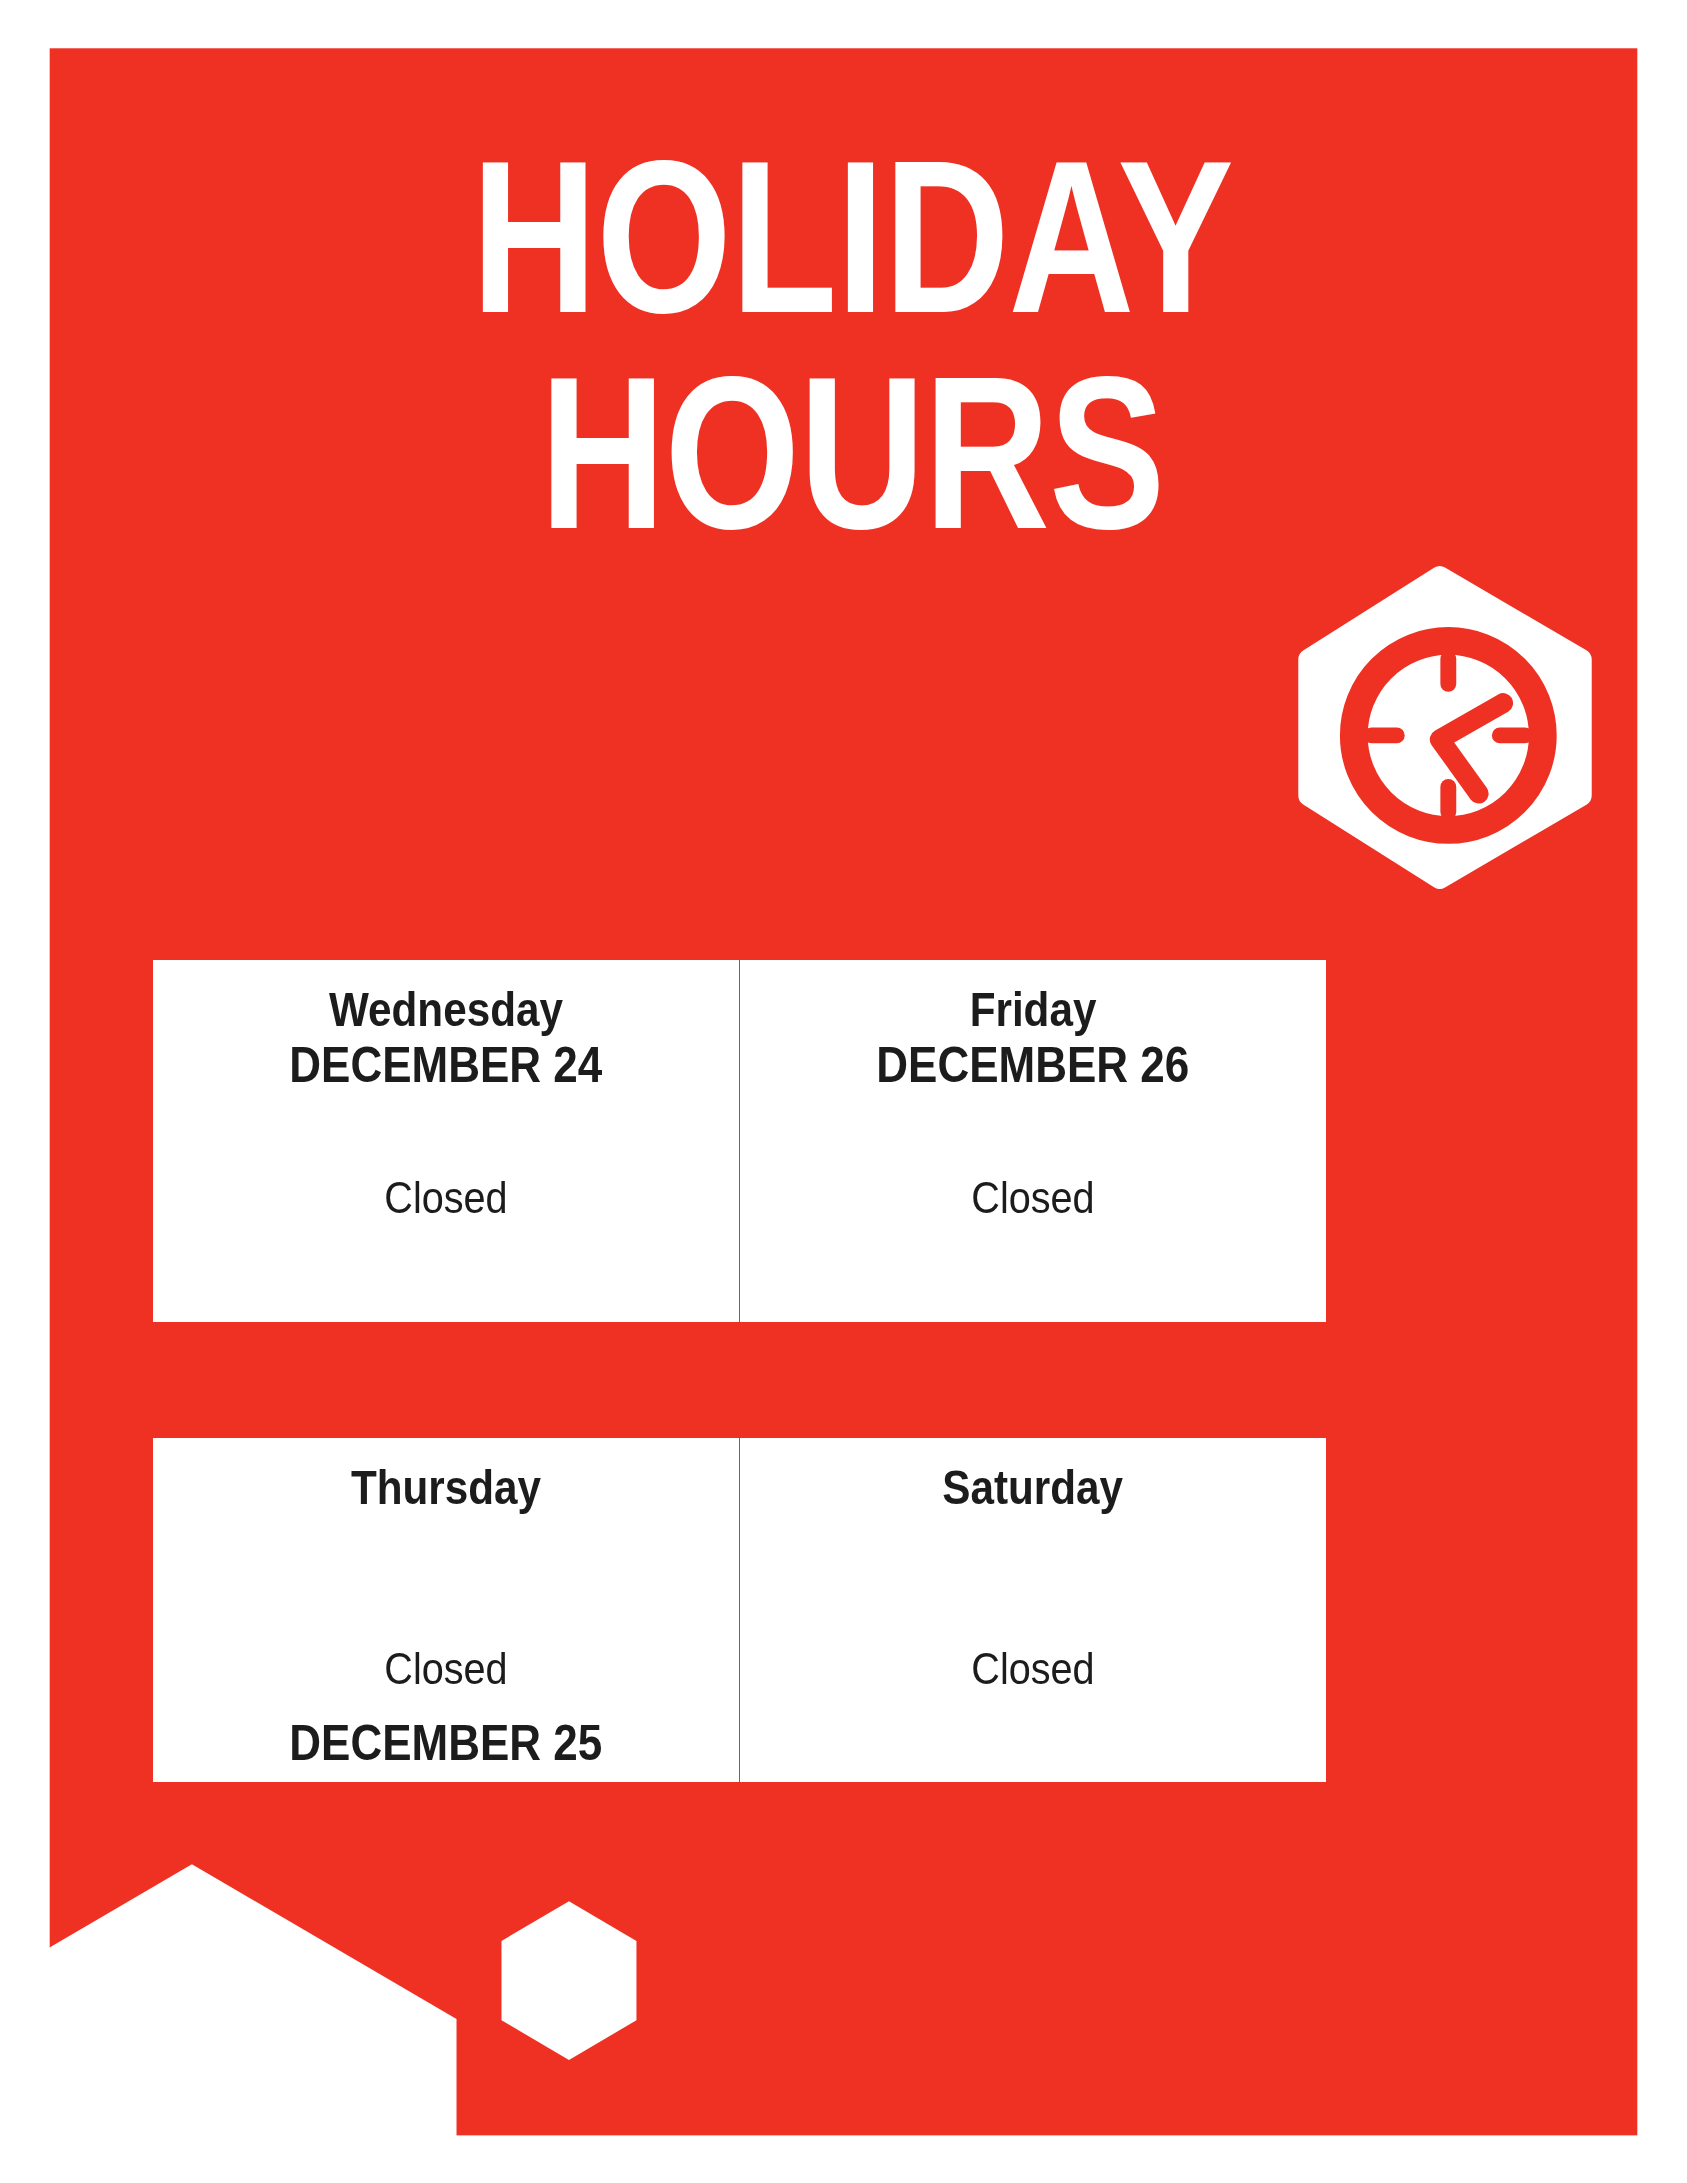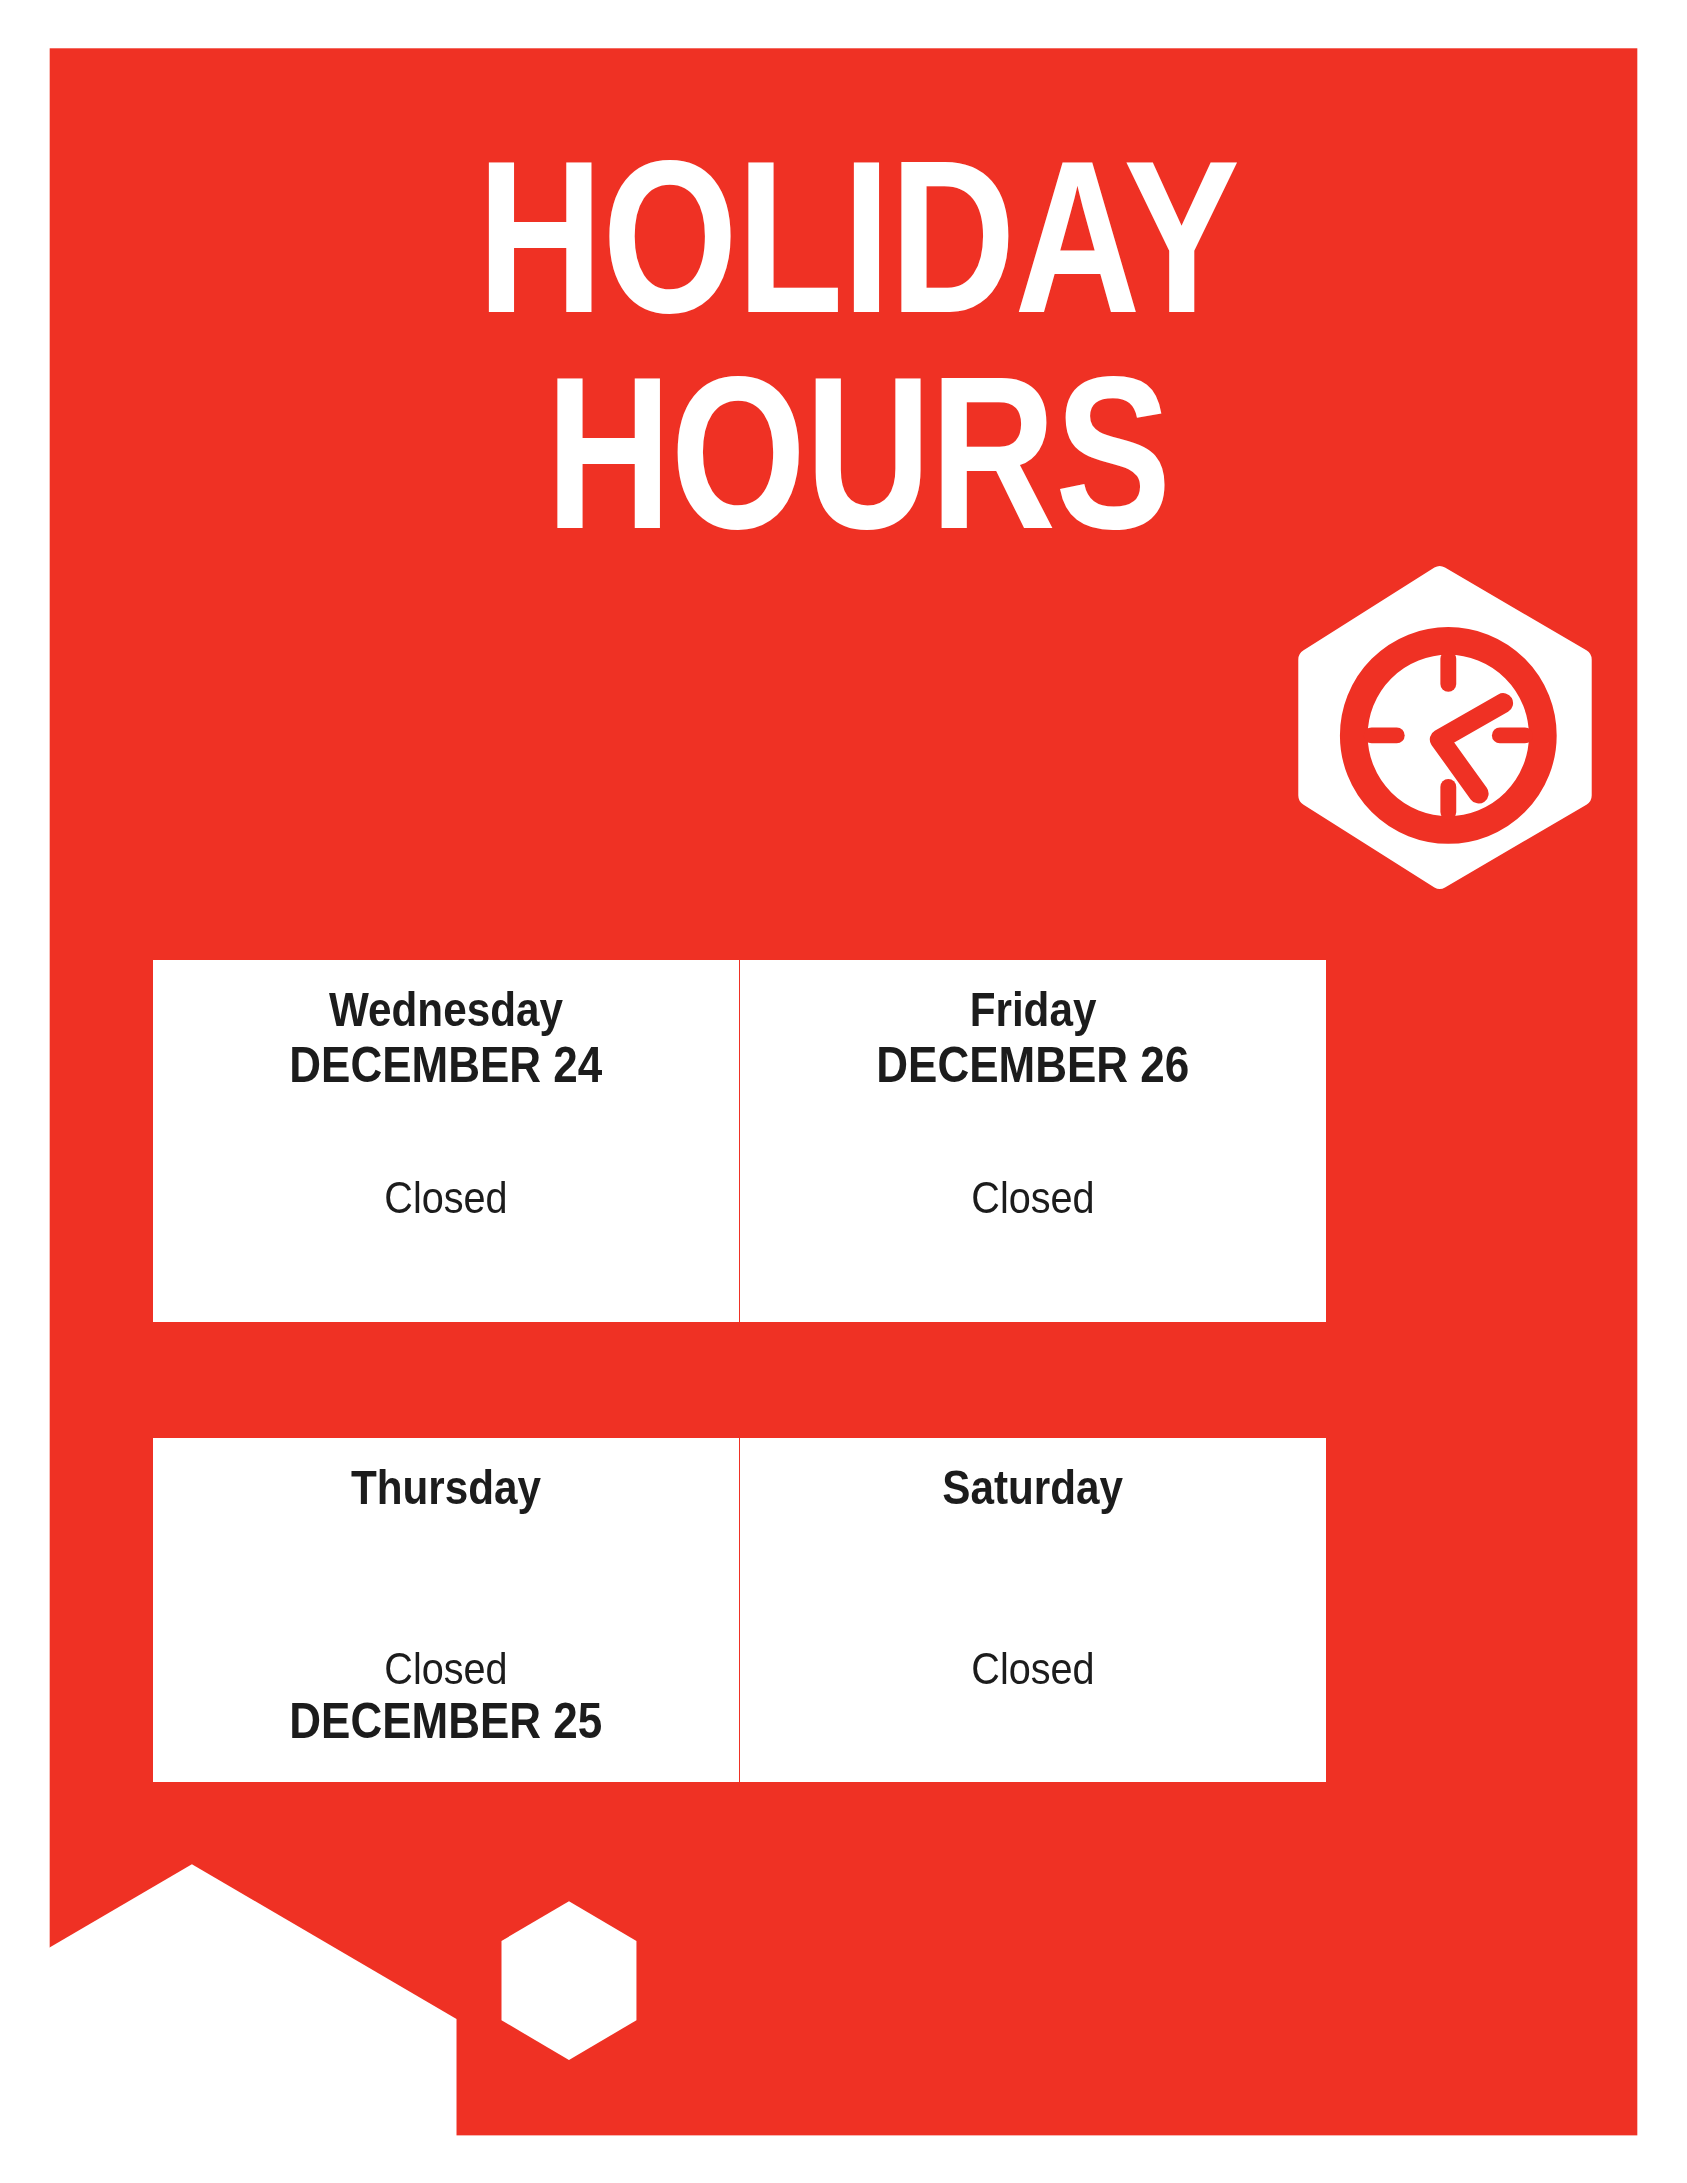--- a/index.html
+++ b/index.html
@@ -28,21 +28,21 @@
     left: 0;
     top: 0;
     width: 1687px;
     height: 2183px;
     display: block;
   }
 
   
   #title-block {
     position: absolute;
-    left: 50px;
+    left: 44px;
     top: 129px;
     width: 1616px;
     text-align: center;
     pointer-events: none;
   }
   .title-line {
     display: block;
     color: #ffffff;
     font-family: "Liberation Sans Narrow", "Liberation Sans", sans-serif;
     font-weight: 700;
@@ -71,21 +71,21 @@
     top: 960px;
     width: 1373px;
     display: grid;
     grid-template-columns: 586px 0.7px 586px;
     grid-template-rows: 362px 116px 344px;
     column-gap: 0;
   }
   .card {
     background: #ffffff;
     box-sizing: border-box;
-    padding: 25px 20px 30px 20px;
+    padding: 25px 20px 8px 20px;
     display: flex;
     flex-direction: column;
     align-items: center;
     text-align: center;
     position: relative;
   }
   .card.c0 { grid-column: 1; grid-row: 1; }
   .card.c1 { grid-column: 3; grid-row: 1; align-items: center; }
   .card.c2 { grid-column: 1; grid-row: 3; justify-content: space-between; }
   .card.c3 { grid-column: 3; grid-row: 3; }

